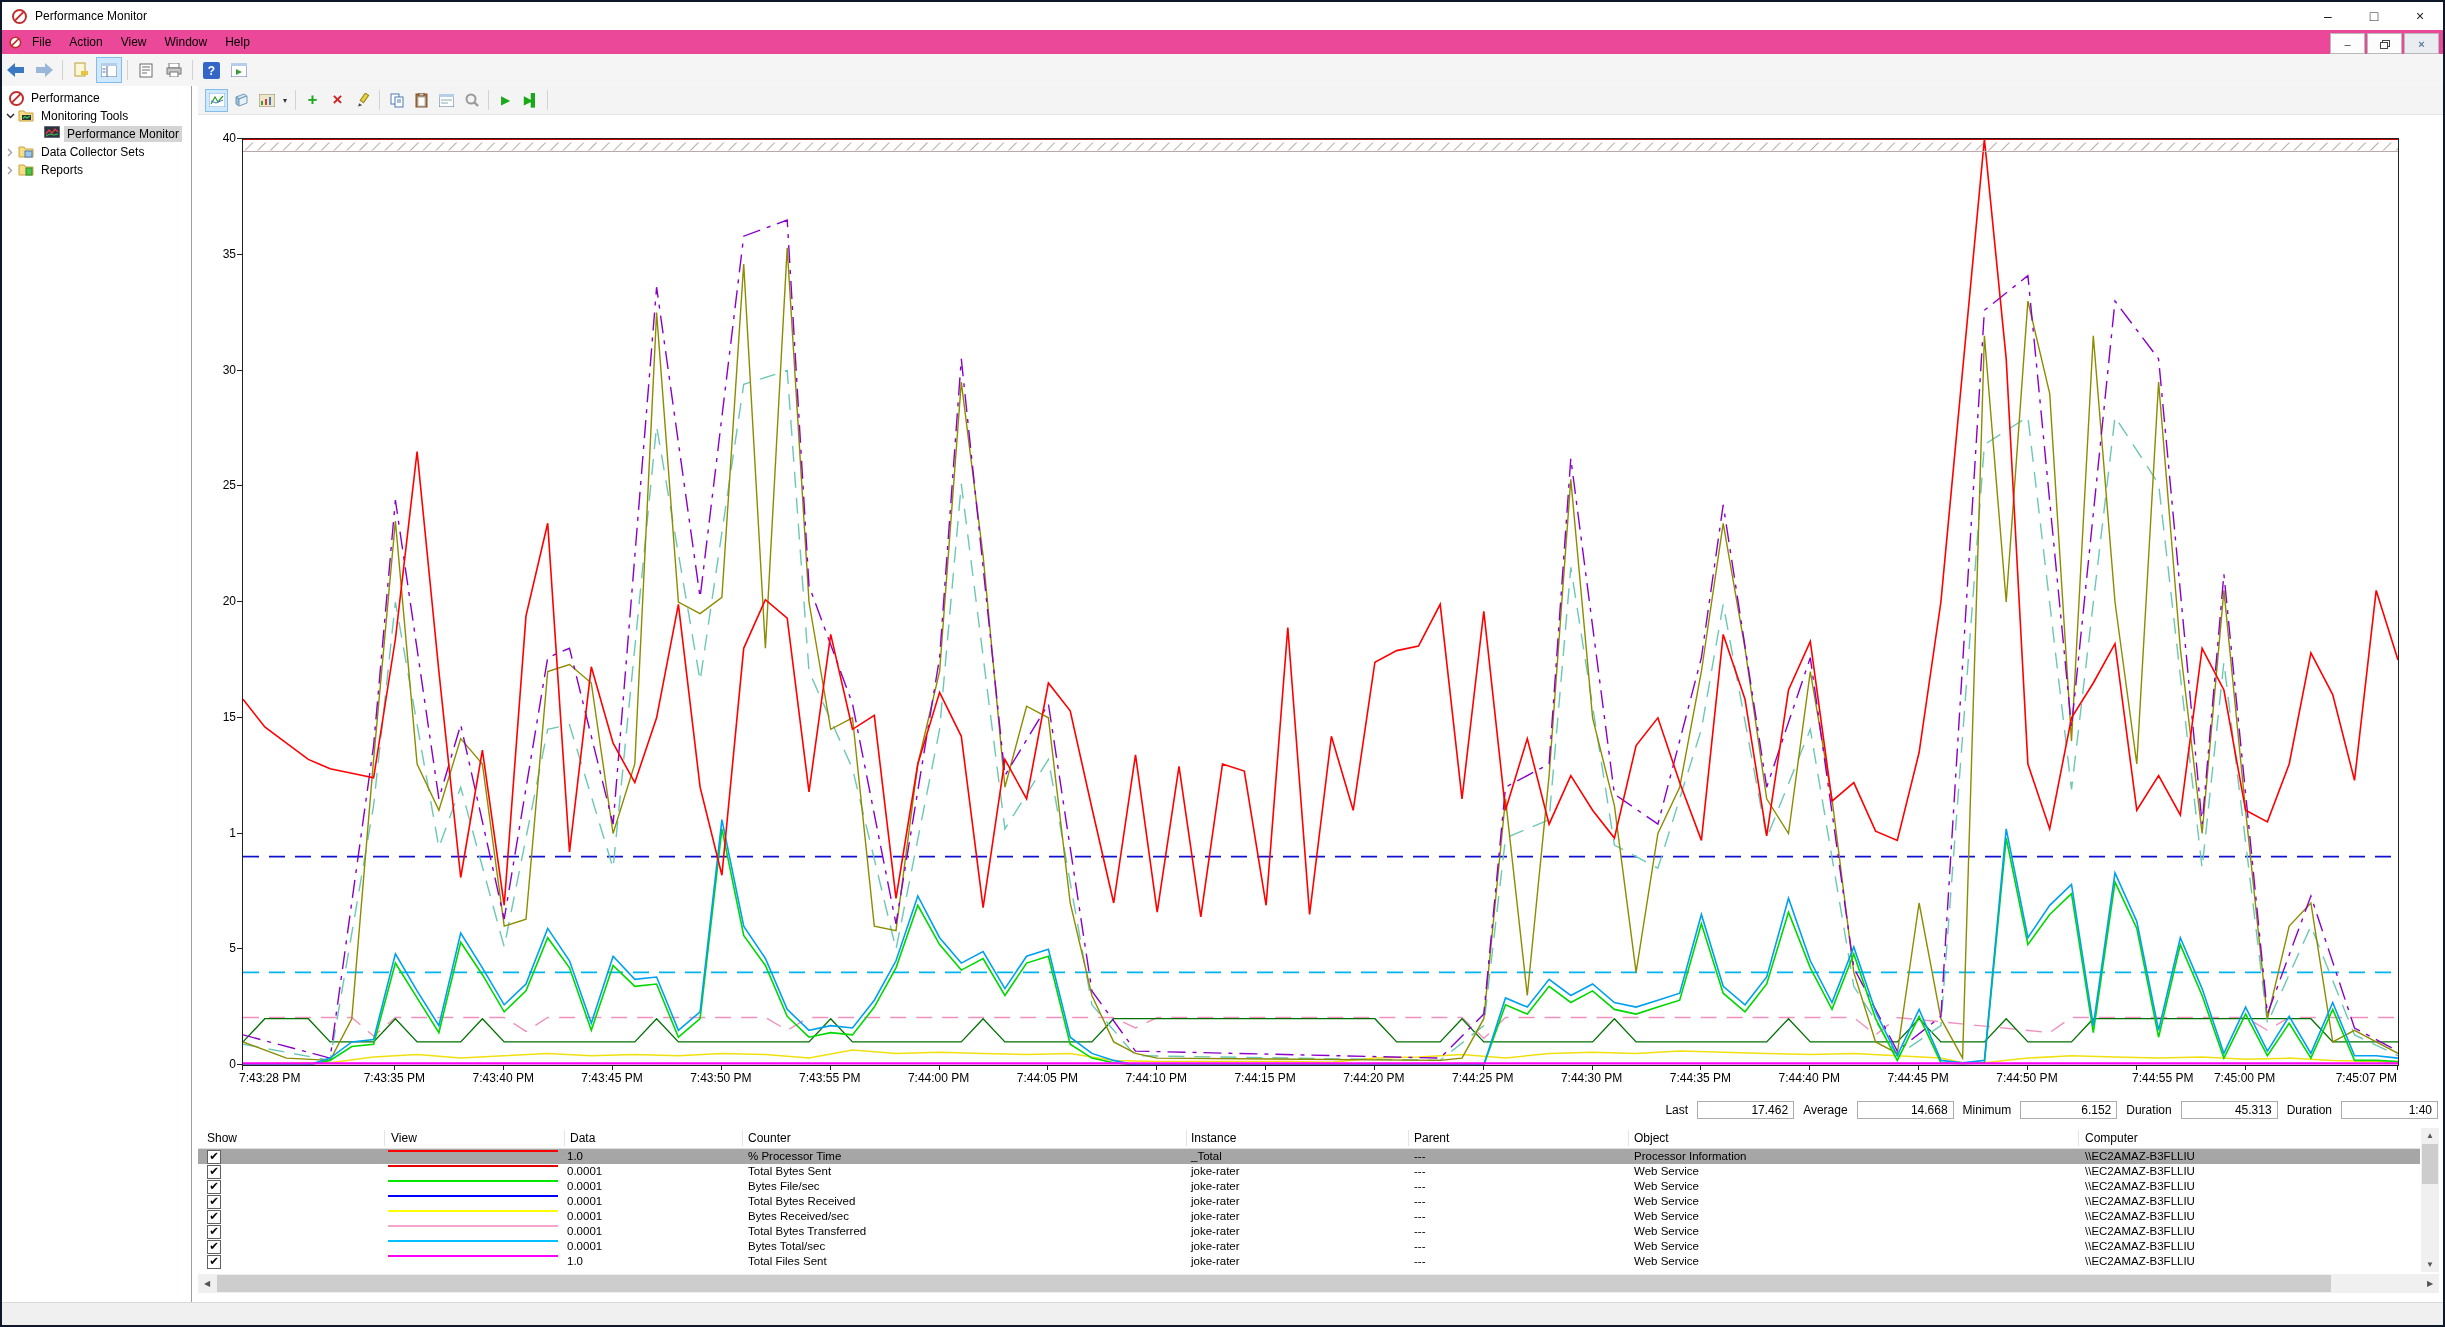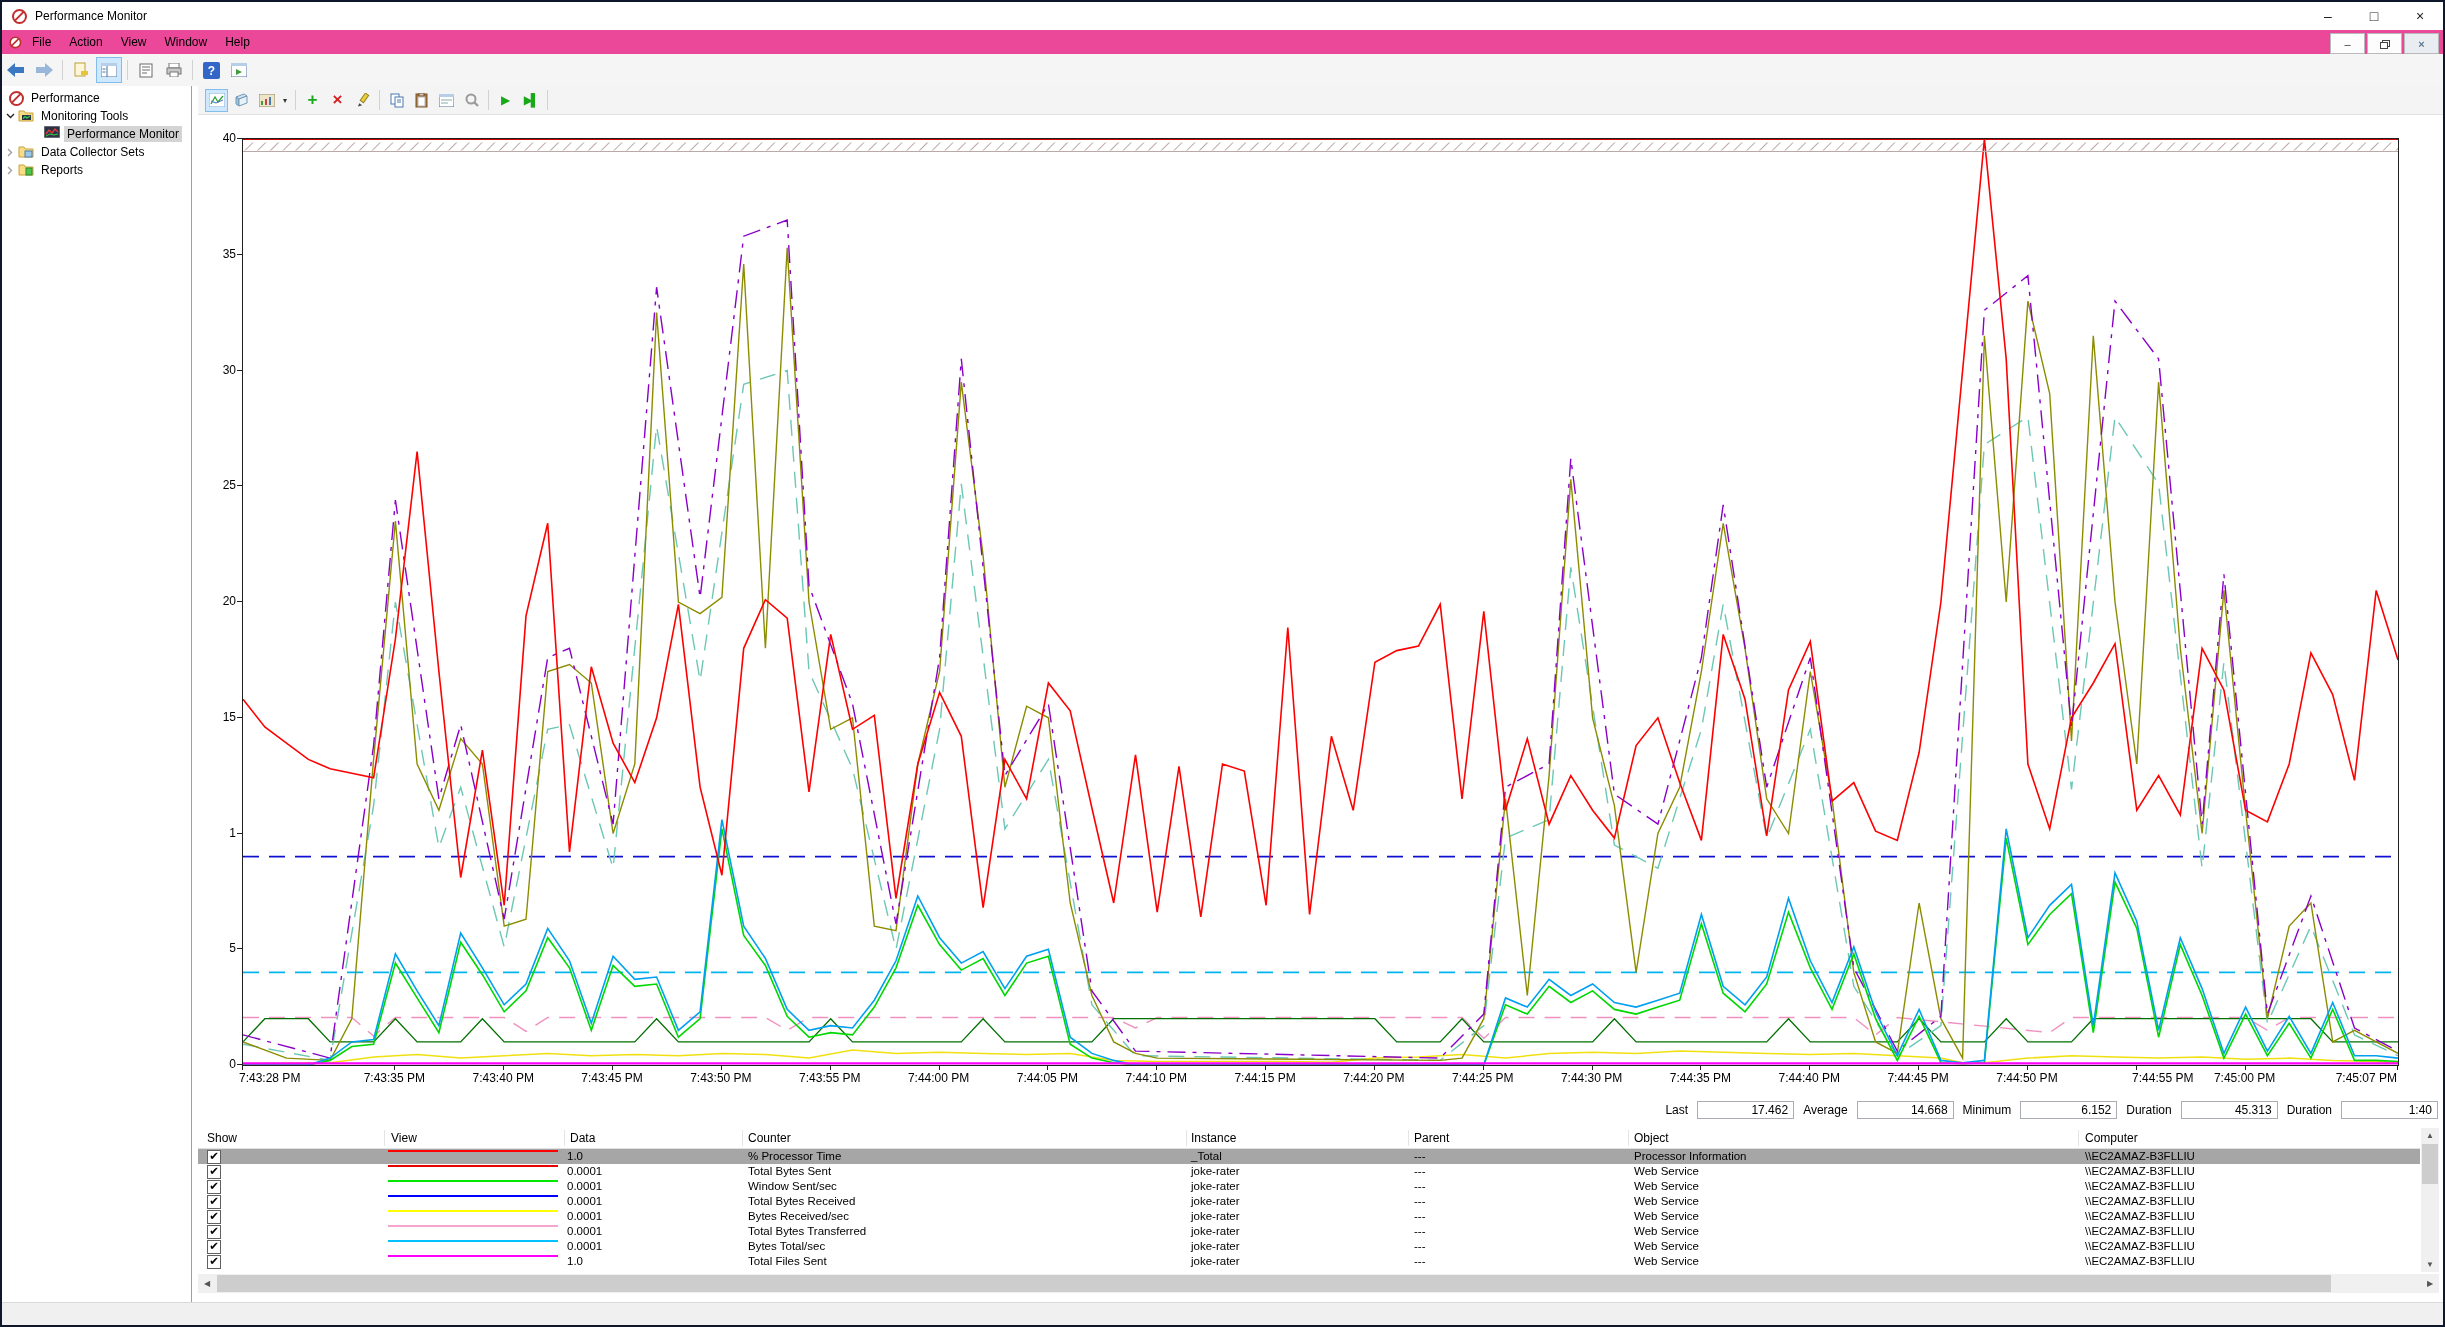--- a/index.html
+++ b/index.html
@@ -462,21 +462,21 @@
           <span style="left: 550px;">Total Bytes Sent</span>
           <span style="left: 993px;">joke-rater</span>
           <span style="left: 1216px;">---</span>
           <span style="left: 1436px;">Web Service</span>
           <span style="left: 1887px;">\\EC2AMAZ-B3FLLIU</span>
         </div>
         <div class="lrow" style="top: 51px;">
           <span class="chk">✔</span>
           <span class="cline" style="background: rgb(0, 232, 0);"></span>
           <span style="left: 369px;">0.0001</span>
-          <span style="left: 550px;">Window Sent/sec</span>
+          <span style="left: 550px;">Bytes File/sec</span>
           <span style="left: 993px;">joke-rater</span>
           <span style="left: 1216px;">---</span>
           <span style="left: 1436px;">Web Service</span>
           <span style="left: 1887px;">\\EC2AMAZ-B3FLLIU</span>
         </div>
         <div class="lrow" style="top: 66px;">
           <span class="chk">✔</span>
           <span class="cline" style="background: rgb(0, 0, 255);"></span>
           <span style="left: 369px;">0.0001</span>
           <span style="left: 550px;">Total Bytes Received</span>

